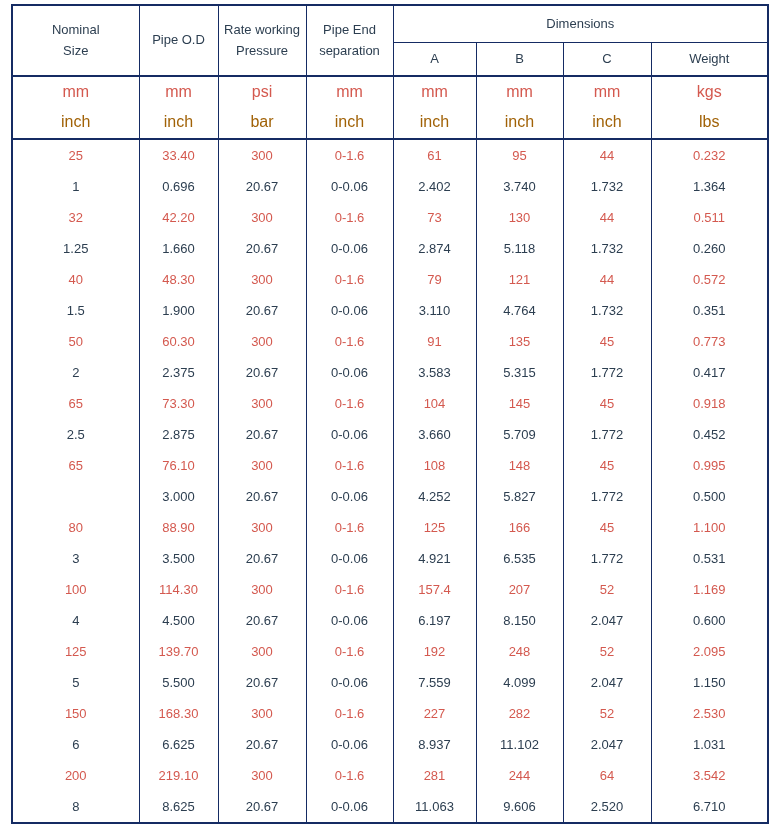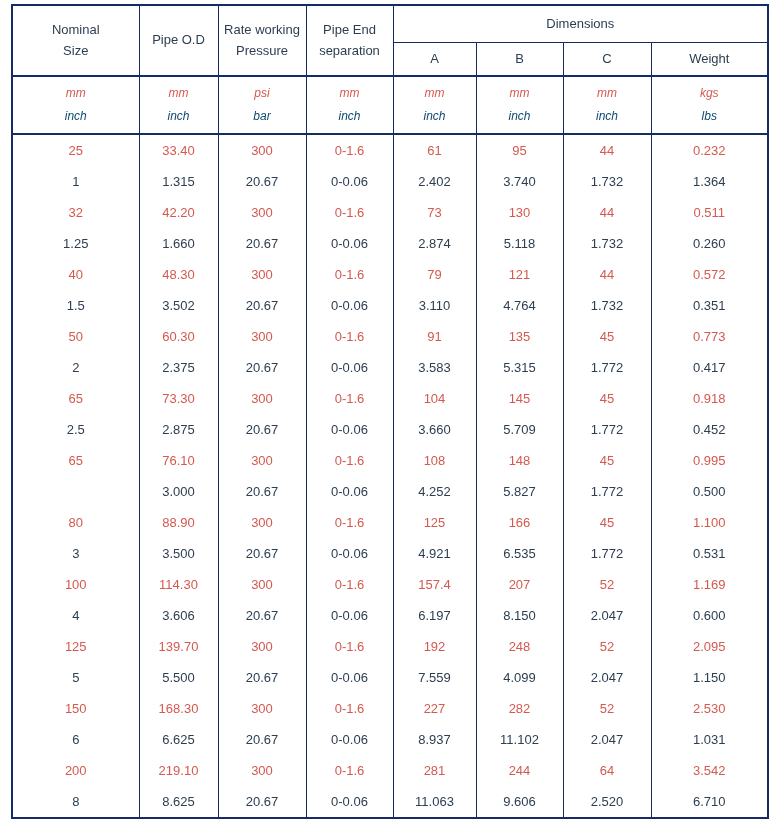--- a/index.html
+++ b/index.html
@@ -54,28 +54,27 @@
     font-size: 13.5px;
     line-height: 1.55;
   }
   th.hdr-tall      { height: 68px; }
   th.hdr-dims-top  { height: 36px; border-bottom: 1px solid #152b63; }
   th.hdr-dims-sub  { height: 32px; }
 
   tr.units-row td {
     height: 56px;
     line-height: 1.9;
-    font-size: 12px;
-    font-style: italic;
+    font-size: 16px;
   }
   thead tr.hdr-row-1 th { border-bottom: 1px solid #152b63; }
   tr.units-row td { border-top: 2px solid #152b63; border-bottom: 2px solid #152b63; }
 
   .unit-mm   { color: #d4594f; display: block; }
-  .unit-inch { color: #0c4a6e; display: block; }
+  .unit-inch { color: #a16207; display: block; }
 
   
   tbody td {
     height: 31px;
     font-size: 13.5px;
   }
   tbody tr.metric td { color: #d4594f; }
   tbody tr.imperial td { color: #2c3e50; }
   tbody td.dark { color: #2c3e50; }
 </style>
@@ -161,21 +160,21 @@
           <td>33.40</td>
           <td>300</td>
           <td>0-1.6</td>
           <td>61</td>
           <td>95</td>
           <td>44</td>
           <td>0.232</td>
         </tr>
         <tr class="imperial">
           <td>1</td>
-          <td>1.315</td>
+          <td>0.696</td>
           <td>20.67</td>
           <td>0-0.06</td>
           <td>2.402</td>
           <td>3.740</td>
           <td>1.732</td>
           <td>1.364</td>
         </tr>
         <tr class="metric">
           <td>32</td>
           <td>42.20</td>
@@ -201,21 +200,21 @@
           <td>48.30</td>
           <td>300</td>
           <td>0-1.6</td>
           <td>79</td>
           <td>121</td>
           <td>44</td>
           <td>0.572</td>
         </tr>
         <tr class="imperial">
           <td>1.5</td>
-          <td>3.502</td>
+          <td>1.900</td>
           <td>20.67</td>
           <td>0-0.06</td>
           <td>3.110</td>
           <td>4.764</td>
           <td>1.732</td>
           <td>0.351</td>
         </tr>
         <tr class="metric">
           <td>50</td>
           <td>60.30</td>
@@ -301,21 +300,21 @@
           <td>114.30</td>
           <td>300</td>
           <td>0-1.6</td>
           <td>157.4</td>
           <td>207</td>
           <td>52</td>
           <td>1.169</td>
         </tr>
         <tr class="imperial">
           <td>4</td>
-          <td>3.606</td>
+          <td>4.500</td>
           <td>20.67</td>
           <td>0-0.06</td>
           <td>6.197</td>
           <td>8.150</td>
           <td>2.047</td>
           <td>0.600</td>
         </tr>
         <tr class="metric">
           <td>125</td>
           <td>139.70</td>

